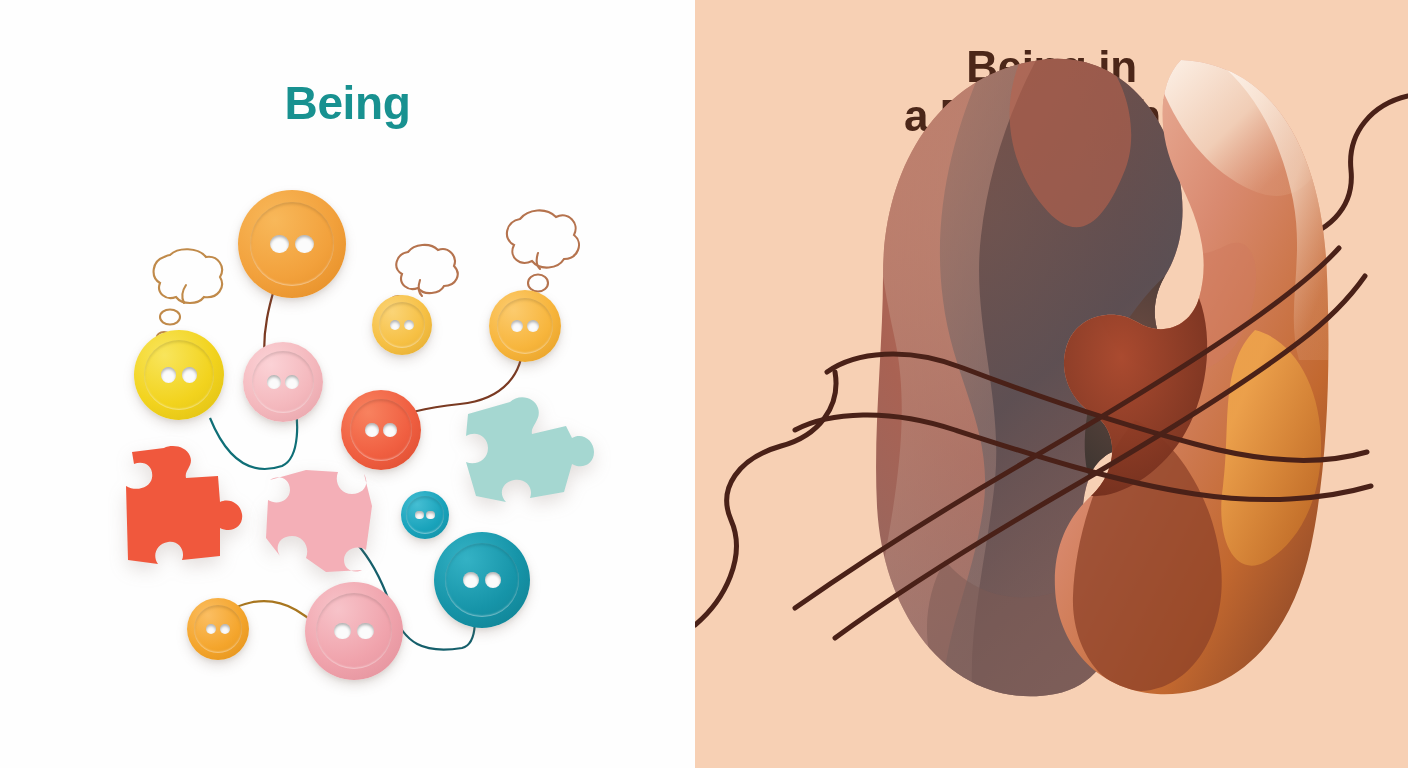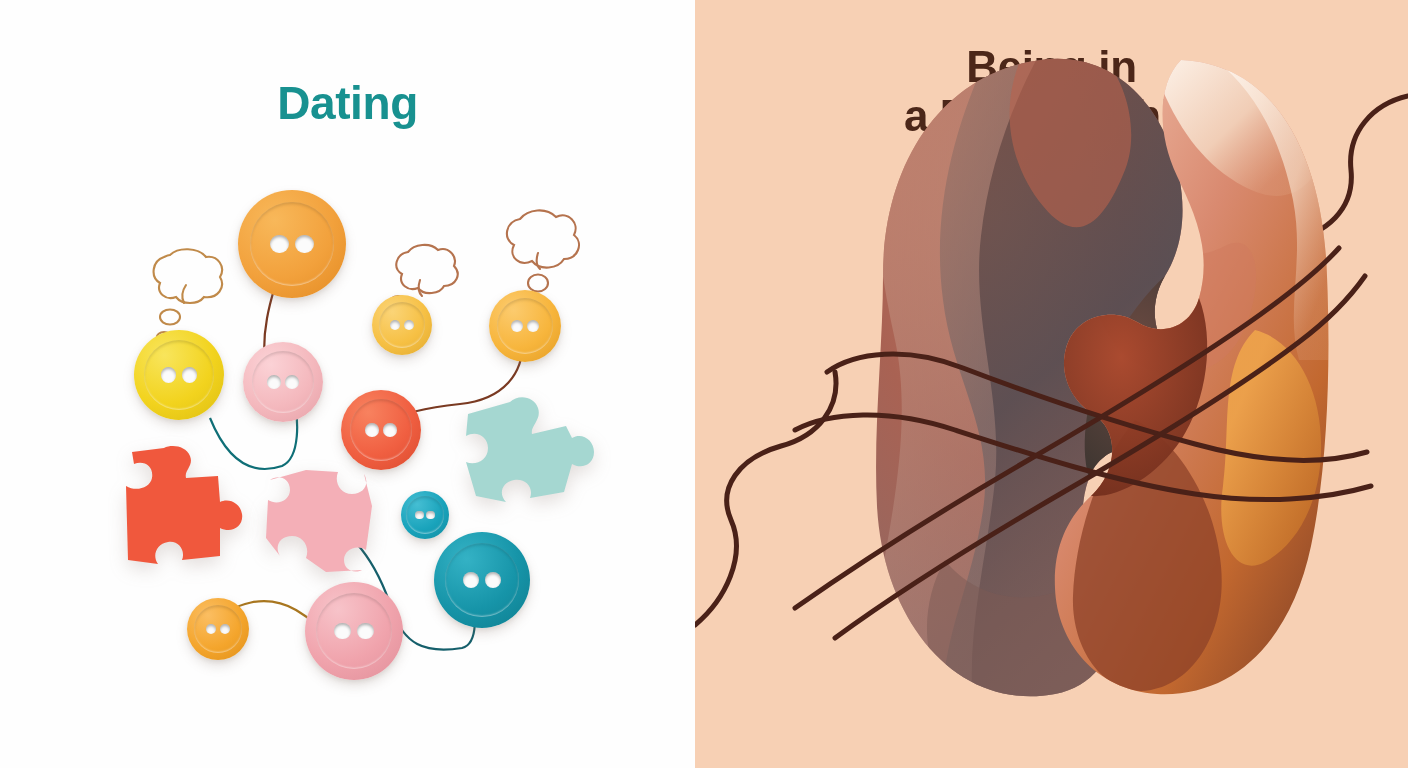--- a/index.html
+++ b/index.html
@@ -107,21 +107,21 @@
     inset: 0;
   }
 </style>
 </head>
 <body>
 
 <div class="canvas">
 
   <div class="panel panel-left">
 
-    <h1 class="title title-left">Dating</h1>
+    <h1 class="title title-left">Being</h1>
 
     <div class="scene-left">
 
       <svg class="thought" style="left:140px; top:225px;" width="110" height="125" viewBox="0 0 110 125">
         <g fill="none" stroke="#c08a4a" stroke-width="2.1" stroke-linecap="round">
           <path d="M24 32 C12 36 10 52 20 58 C16 68 26 76 36 72
                    C42 80 58 80 64 72 C78 74 86 62 80 52
                    C86 42 78 30 66 32 C58 22 38 22 30 30
                    C28 30 26 31 24 32 Z"></path>
           <path d="M46 60 C42 66 41 72 44 78"></path>

